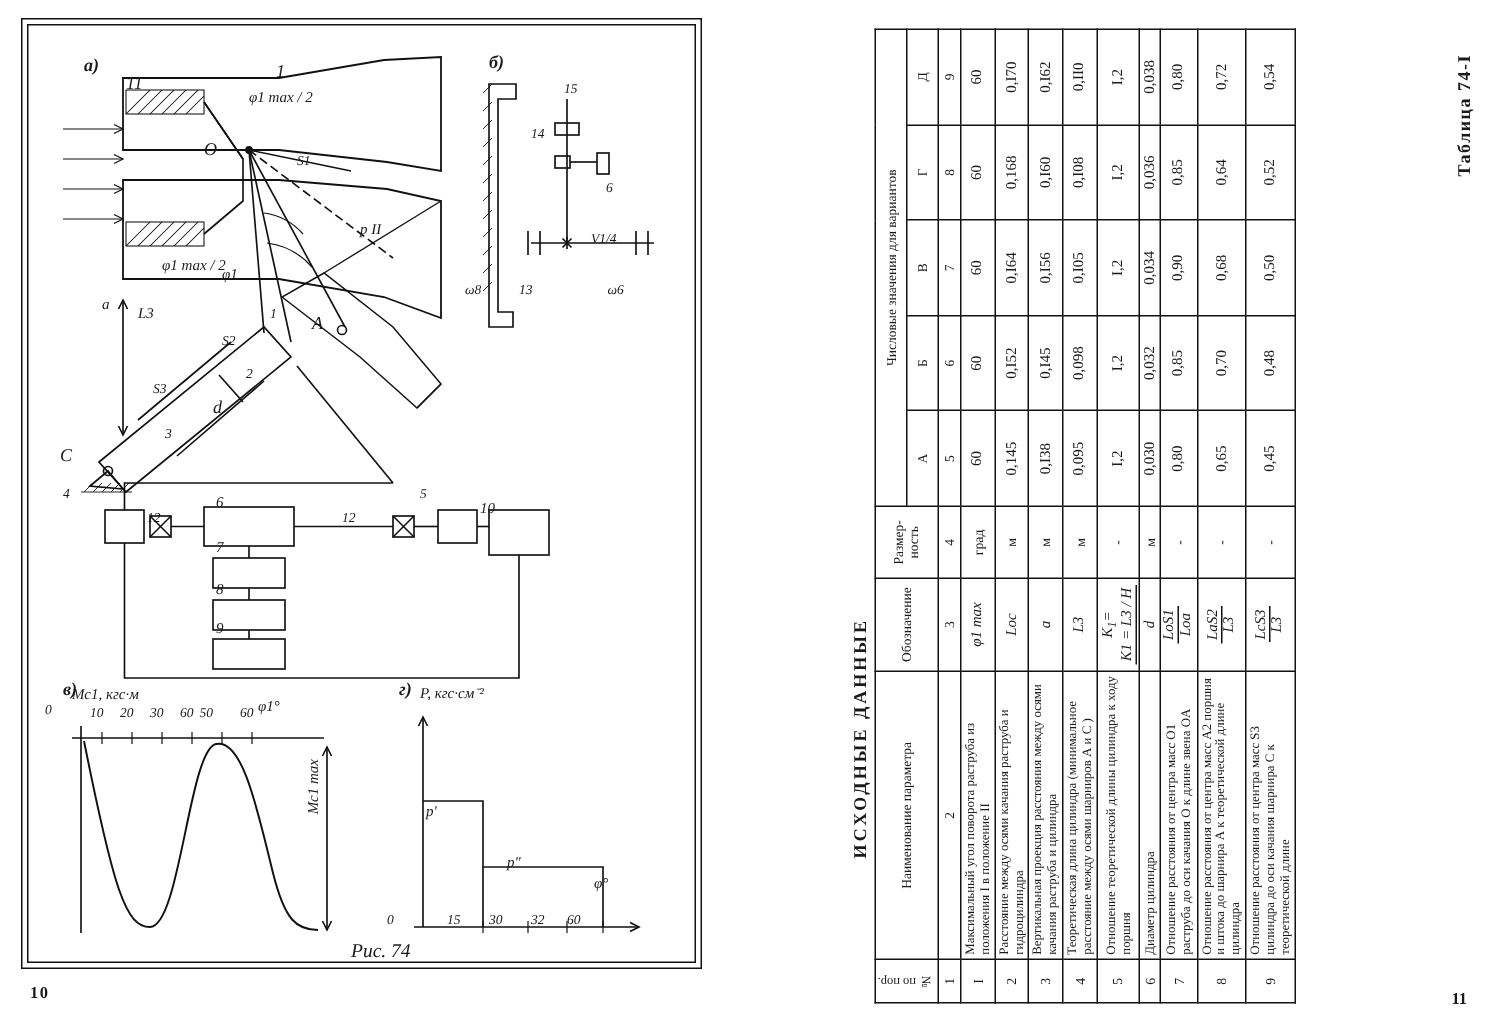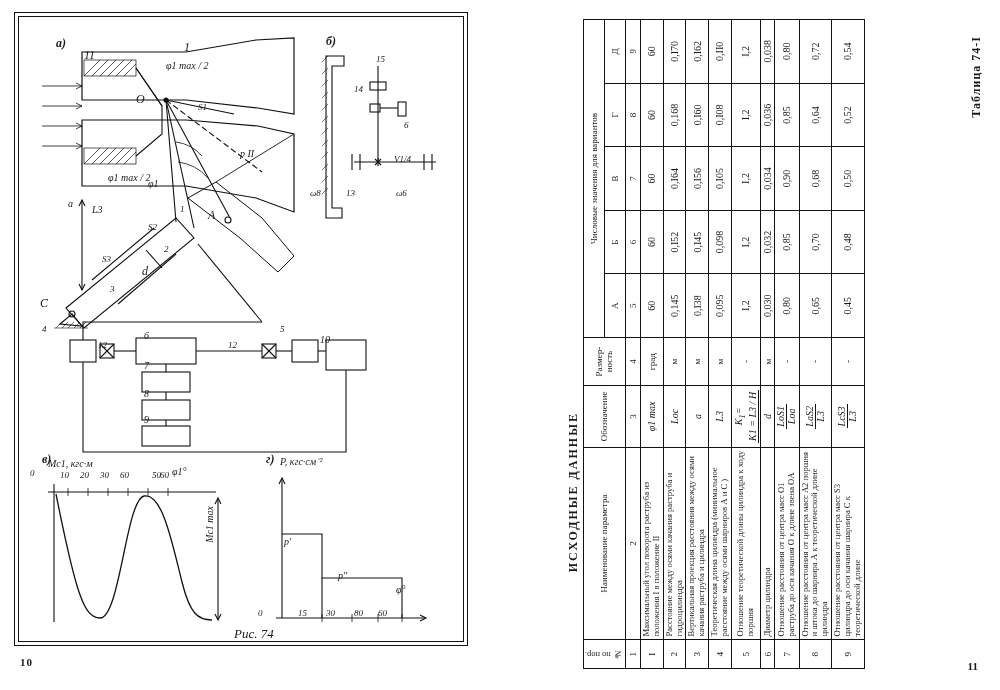--- a/index.html
+++ b/index.html
@@ -315,41 +315,41 @@
     <div class="lbl sm" style="left:136px;top:380px;">8</div>
     <div class="lbl sm" style="left:136px;top:406px;">9</div>
     <div class="lbl sm" style="left:312px;top:326px;">10</div>
     <div class="lbl tiny" style="left:90px;top:332px;">12</div>
     <div class="lbl tiny" style="left:220px;top:332px;">12</div>
     <div class="lbl tiny" style="left:368px;top:46px;">15</div>
     <div class="lbl tiny" style="left:346px;top:76px;">14</div>
     <div class="lbl tiny" style="left:396px;top:112px;">6</div>
     <div class="lbl tiny" style="left:338px;top:180px;">13</div>
     <div class="lbl tiny" style="left:302px;top:180px;font-style:italic;">ω8</div>
-    <div class="lbl tiny" style="left:388px;top:180px;">ω6</div>
+    <div class="lbl tiny" style="left:397px;top:180px;">ω6</div>
     <div class="lbl tiny" style="left:386px;top:146px;">V1/4</div>
 
     <div class="lbl sm" style="left:40px;top:450px;">Мс1, кгс·м</div>
     <div class="lbl tiny" style="left:22px;top:460px;">0</div>
     <div class="lbl tiny" style="left:52px;top:462px;">10</div>
     <div class="lbl tiny" style="left:72px;top:462px;">20</div>
     <div class="lbl tiny" style="left:92px;top:462px;">30</div>
     <div class="lbl tiny" style="left:112px;top:462px;">60</div>
-    <div class="lbl tiny" style="left:144px;top:462px;">50</div>
+    <div class="lbl tiny" style="left:125px;top:462px;">50</div>
     <div class="lbl tiny" style="left:152px;top:462px;">60</div>
     <div class="lbl sm" style="left:164px;top:458px;">φ1°</div>
     <div class="lbl sm" style="left:196px;top:498px;writing-mode:vertical-rl;transform:rotate(180deg);">Мс1 max</div>
 
     <div class="lbl sm" style="left:272px;top:446px;text-align:right;">P, кгс·см⁻²</div>
     <div class="lbl sm" style="left:276px;top:528px;">p′</div>
     <div class="lbl sm" style="left:330px;top:562px;">p″</div>
     <div class="lbl tiny" style="left:250px;top:600px;">0</div>
     <div class="lbl tiny" style="left:290px;top:600px;">15</div>
     <div class="lbl tiny" style="left:318px;top:600px;">30</div>
-    <div class="lbl tiny" style="left:346px;top:600px;">80</div>
+    <div class="lbl tiny" style="left:346px;top:600px;">32</div>
     <div class="lbl tiny" style="left:370px;top:600px;">60</div>
     <div class="lbl sm" style="left:388px;top:576px;">φ°</div>
 
     <div class="lbl" style="left:226px;top:618px;font-size:13px;">Рис. 74</div>
     <div class="page-num-left">10</div>
   </div>
 
   <div class="right-page">
 
     <div class="tbl-caption">Таблица 74-I</div>

